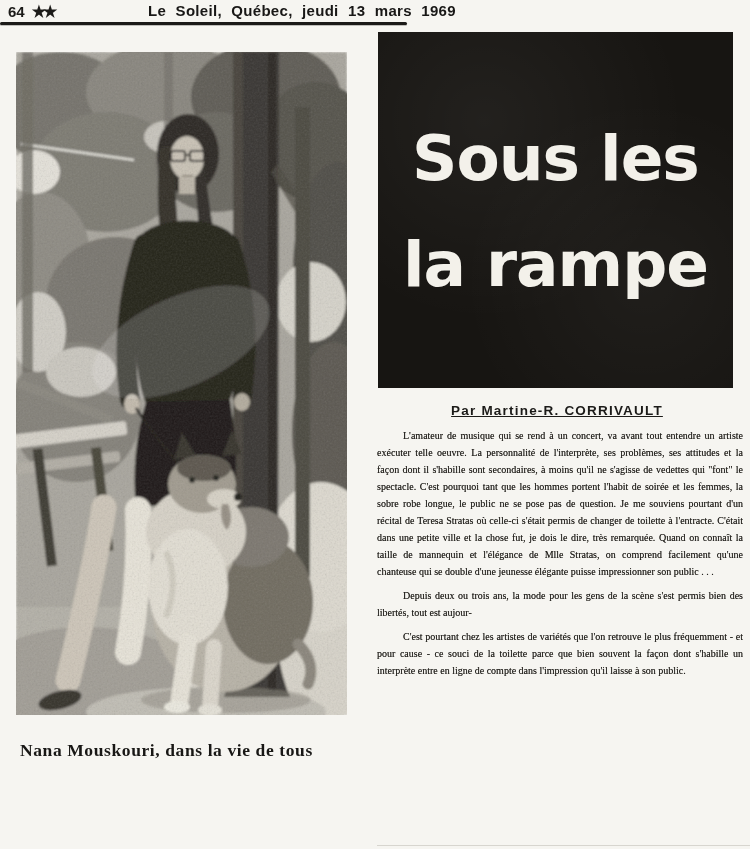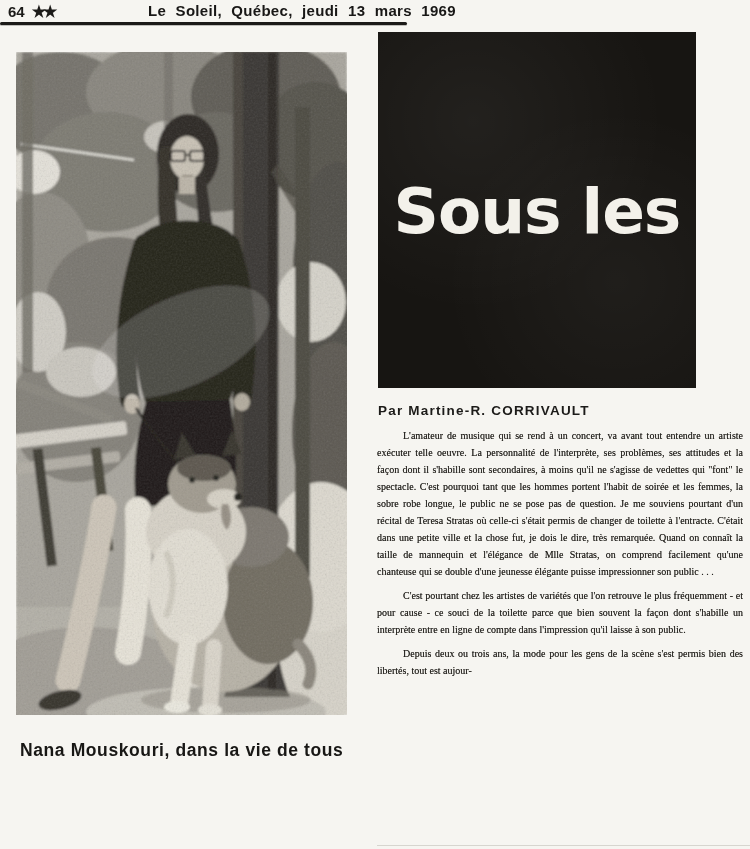--- a/index.html
+++ b/index.html
@@ -30,43 +30,43 @@
     position: absolute; left: 0; top: 22px; width: 407px; height: 3px;
     background: #1b1a18; border-radius: 2px;
     box-shadow: 0 1px 0 rgba(27,26,24,.25);
   }
   
   .photo { position: absolute; left: 16px; top: 52px; width: 331px; height: 663px; margin: 0; }
   .photo svg { display: block; }
   
   .caption {
     position: absolute; left: 20px; top: 736px; width: 342px;
-    font-family: Liberation Sans, sans-serif; font-weight: bold;
+    font-family: Liberation Serif, serif; font-weight: bold;
     font-size: 17.5px; line-height: 28.5px; letter-spacing: .6px;
     color: #181715;
   }
   
   .headline-box {
-    position: absolute; left: 378px; top: 32px; width: 318px; height: 356px;
+    position: absolute; left: 378px; top: 32px; width: 355px; height: 356px;
     background: #171512;
     background-image: radial-gradient(circle at 30% 25%, rgba(255,255,255,.05), rgba(0,0,0,0) 55%),
                       radial-gradient(circle at 75% 70%, rgba(255,255,255,.04), rgba(0,0,0,0) 50%);
     display: flex; flex-direction: column; justify-content: center; align-items: center;
     padding-top: 4px; box-sizing: border-box;
   }
   .headline-line {
     font-family: "DejaVu Sans", sans-serif; font-weight: bold;
     font-size: 63px; line-height: 106px; letter-spacing: -1px;
     color: #f3f1ea; white-space: nowrap;
   }
   
   .byline {
     position: absolute; left: 378px; top: 403px; width: 358px;
-    text-align: left; font-family: "Liberation Sans", sans-serif;
-    font-weight: bold; font-size: 13.5px; letter-spacing: 1.2px; color: #1c1b19;
+    text-align: center; font-family: "Liberation Sans", sans-serif;
+    font-weight: bold; font-size: 13.5px; letter-spacing: 1.2px; color: #1c1b19; text-decoration: underline;
   }
   .body-text {
     position: absolute; left: 377px; top: 427px; width: 366px;
     font-family: "Liberation Serif", serif; font-size: 10px; line-height: 17px;
     text-align: justify; color: #201e1a;
     text-shadow: 0 0 .5px rgba(32,30,26,.65);
   }
   .body-text p { margin: 0 0 7px 0; text-indent: 26px; }
   .continuation {
     position: absolute; left: 378px; top: 824px; width: 345px;
@@ -202,27 +202,28 @@
     </svg>
   </figure>
 
   <div class="caption">
     <div>Nana Mouskouri, dans la vie de tous</div>
   </div>
 
   <section>
     <div class="headline-box">
       <div class="headline-line">Sous les</div>
+      <div class="headline-line">la rampe</div>
     </div>
 
     <div class="byline">Par Martine-R. CORRIVAULT</div>
 
     <div class="body-text">
       <p>L'amateur de musique qui se rend à un concert, va avant tout entendre un artiste exécuter telle oeuvre. La personnalité de l'interprète, ses problèmes, ses attitudes et la façon dont il s'habille sont secondaires, à moins qu'il ne s'agisse de vedettes qui "font" le spectacle. C'est pourquoi tant que les hommes portent l'habit de soirée et les femmes, la sobre robe longue, le public ne se pose pas de question. Je me souviens pourtant d'un récital de Teresa Stratas où celle-ci s'était permis de changer de toilette à l'entracte. C'était dans une petite ville et la chose fut, je dois le dire, très remarquée. Quand on connaît la taille de mannequin et l'élégance de Mlle Stratas, on comprend facilement qu'une chanteuse qui se double d'une jeunesse élégante puisse impressionner son public . . .</p>
+      <p>Depuis deux ou trois ans, la mode pour les gens de la scène s'est permis bien des libertés, tout est aujour-</p>
       <p>C'est pourtant chez les artistes de variétés que l'on retrouve le plus fréquemment - et pour cause - ce souci de la toilette parce que bien souvent la façon dont s'habille un interprète entre en ligne de compte dans l'impression qu'il laisse à son public.</p>
-      <p>Depuis deux ou trois ans, la mode pour les gens de la scène s'est permis bien des libertés, tout est aujour-</p>
     </div>
 
     <div class="continuation">(Suite à la page 65, 1re col.)</div>
     <div class="bottom-rule"></div>
   </section>
 
 </div>
 
 </body></html>

